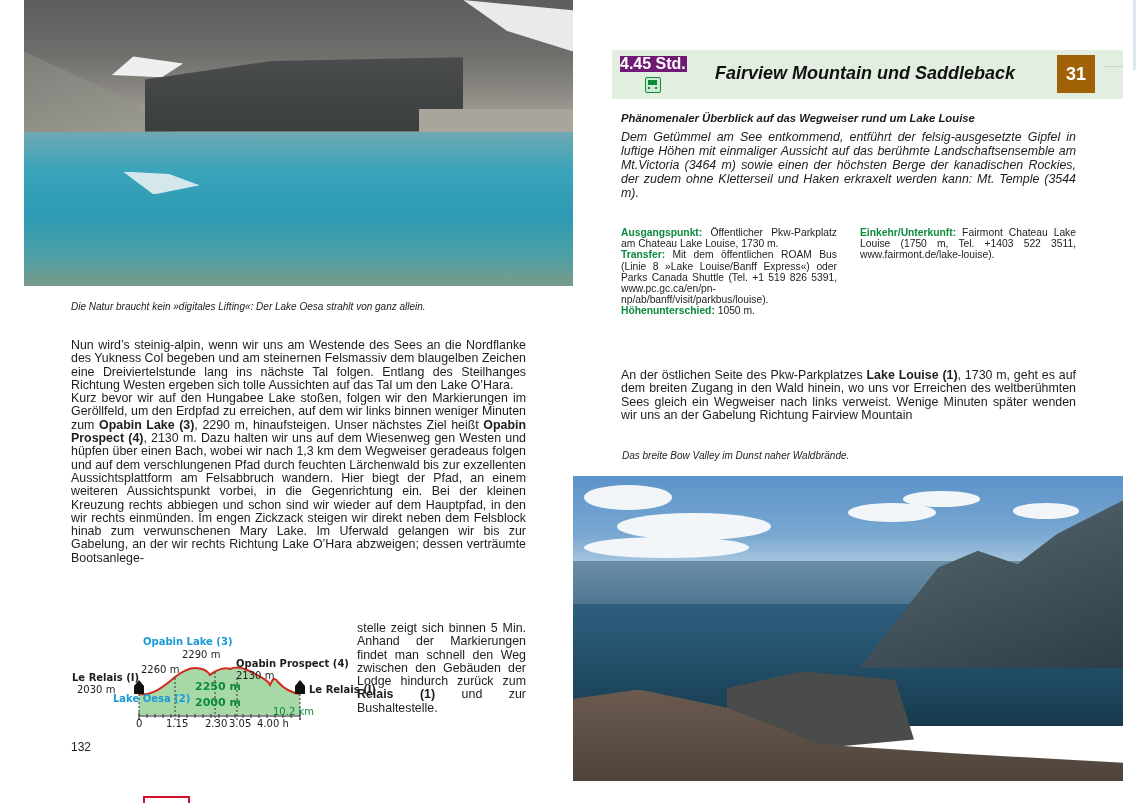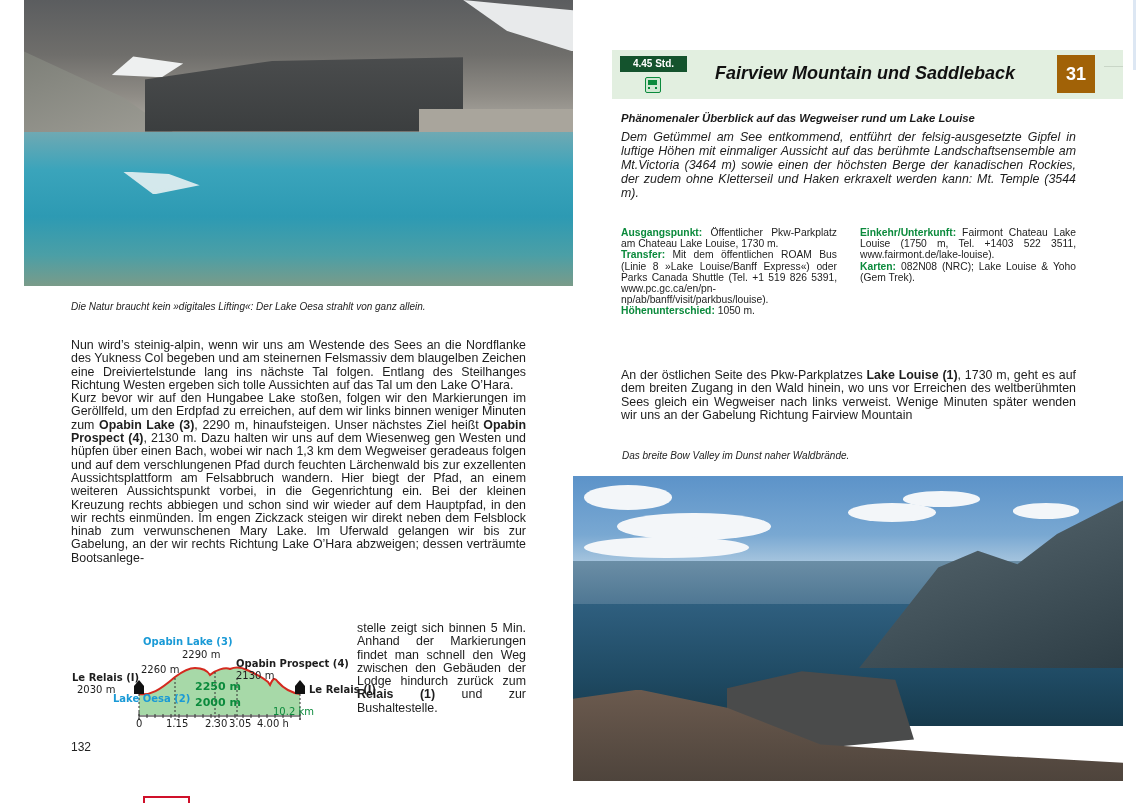--- a/index.html
+++ b/index.html
@@ -42,21 +42,21 @@
   #caption-valley { left: 622px; top: 450px; }
 
   .body-text { position:absolute; font-size: 12.4px; line-height: 13.3px; color:#1d1d1d; text-align: justify; }
   .body-text p { text-align: justify; text-align-last: auto; }
   .body-text b { font-weight: bold; }
   #left-text { left: 71px; top: 339px; width: 455px; }
   #left-text-tail { left: 357px; top: 622px; width: 169px; }
 
   
   #tour-header { position:absolute; left: 612px; top: 50px; width: 511px; height: 49px; background:#e2efe0; }
-  #duration-badge { position:absolute; left: 8px; top: 6px; width: 67px; height: 16px; background:#14532d; color:#fff; font-weight:bold; font-size: 10px; text-align:center; line-height:16px; }
+  #duration-badge { position:absolute; left: 8px; top: 6px; width: 67px; height: 16px; background:#701a75; color:#fff; font-weight:bold; font-size: 16px; text-align:left; line-height:16px; }
   #bus-icon { position:absolute; left: 33px; top: 27px; width: 16px; height: 16px; border:1.5px solid #0b8a3c; border-radius:2px; background:#cfe8d2; }
   #bus-icon::before { content:""; position:absolute; left:2px; top:2px; width:9px; height:5px; background:#0b8a3c; }
   #bus-icon::after { content:""; position:absolute; left:2px; top:9px; width:2px; height:2px; background:#0b8a3c; box-shadow: 7px 0 0 #0b8a3c; }
   #tour-title { position:absolute; left: 103px; top: 13px; font-size: 18px; font-weight:bold; font-style: italic; color:#111; white-space:nowrap; }
   #tour-number { position:absolute; left: 445px; top: 5px; width: 38px; height: 38px; background:#a16207; color:#fff; font-weight:bold; font-size: 18px; text-align:center; line-height:38px; }
   #header-rule { position:absolute; left: 492px; top: 16px; width: 19px; height:1px; background:#c9d6c7; }
 
   #subtitle { position:absolute; left: 621px; top: 112px; font-size: 11.3px; font-weight: bold; font-style: italic; color:#1a1a1a; white-space:nowrap; }
   #intro { position:absolute; left: 621px; top: 130px; width: 455px; font-size: 12.4px; line-height: 14px; font-style: italic; text-align: justify; color:#1d1d1d; }
 
@@ -175,21 +175,20 @@
 <div id="intro">Dem Getümmel am See entkommend, entführt der felsig-ausgesetzte Gipfel in luftige Höhen mit einmaliger Aussicht auf das berühmte Landschaftsensemble am Mt.Victoria (3464 m) sowie einen der höchsten Berge der kanadischen Rockies, der zudem ohne Kletterseil und Haken erkraxelt werden kann: Mt. Temple (3544 m).</div>
 
 <div class="info-col" id="info-left">
   <div><span class="k">Ausgangspunkt:</span><span> Öffentlicher Pkw-Parkplatz am Chateau Lake Louise, 1730 m.</span></div>
   <div><span class="k">Transfer:</span><span> Mit dem öffentlichen ROAM Bus (Linie 8 »Lake Louise/Banff Express«) oder Parks Canada Shuttle (Tel. +1 519 826 5391, www.pc.gc.ca/en/pn-np/ab/banff/visit/parkbus/louise).</span></div>
   <div><span class="k">Höhenunterschied:</span><span> 1050 m.</span></div>
 </div>
 
 <div class="info-col" id="info-right">
   <div><span class="k">Einkehr/Unterkunft:</span><span> Fairmont Chateau Lake Louise (1750 m, Tel. +1403 522 3511, www.fairmont.de/lake-louise).</span></div>
-  <div><span class="k">Karten:</span><span> 082N08 (NRC); Lake Louise &amp; Yoho (Gem Trek).</span></div>
 </div>
 
 <div class="body-text" id="right-text">
   <p><span>An der östlichen Seite des Pkw-Parkplatzes </span><b>Lake Louise (1)</b><span>, 1730 m, geht es auf dem breiten Zugang in den Wald hinein, wo uns vor Erreichen des weltberühmten Sees gleich ein Wegweiser nach links verweist. Wenige Minuten später wenden wir uns an der Gabelung Richtung Fairview Mountain</span></p>
 </div>
 
 <div class="caption" id="caption-valley">Das breite Bow Valley im Dunst naher Waldbrände.</div>
 
 <div class="photo" id="photo-valley">
   <div class="sky"></div>

